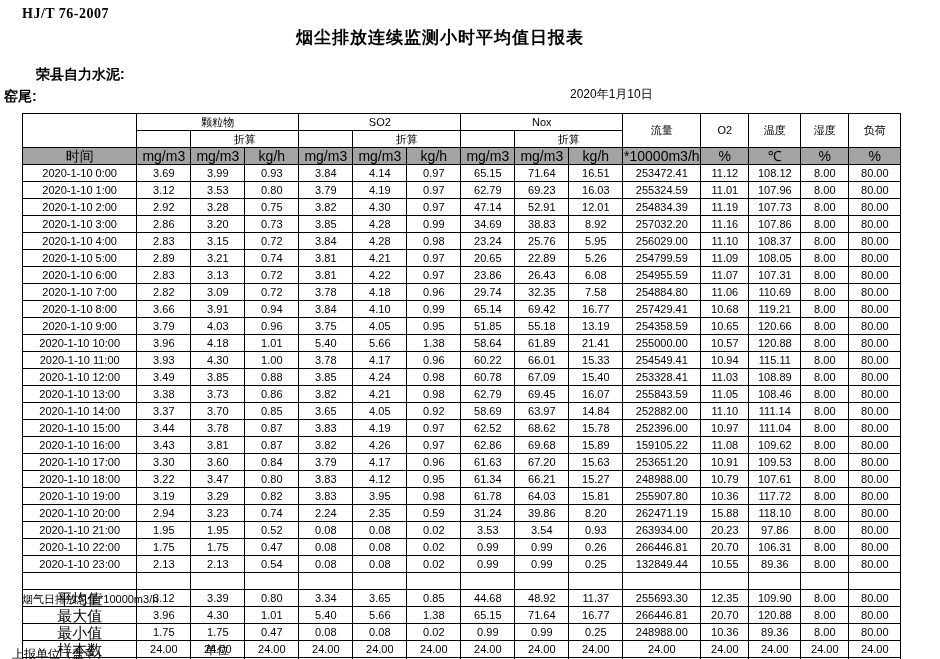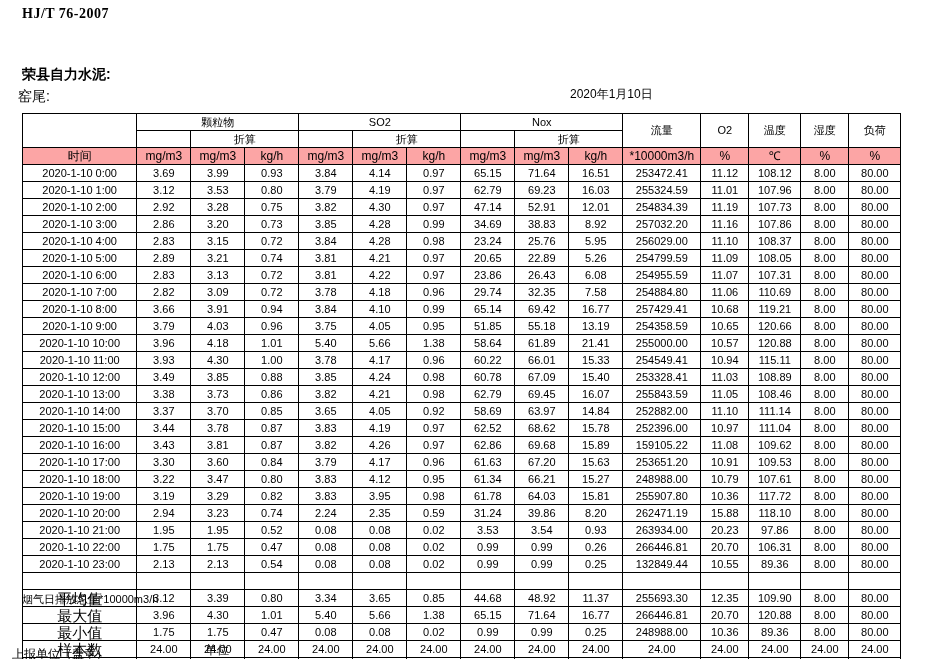--- a/index.html
+++ b/index.html
@@ -33,31 +33,31 @@
     left: 0;
     top: 26px;
     width: 880px;
     text-align: center;
     font-size: 17px;
     font-weight: bold;
     letter-spacing: 1px;
   }
   .company {
     position: absolute;
-    left: 22px;
+    left: 36px;
     top: 66px;
     font-size: 14px;
     font-weight: bold;
   }
   .site {
     position: absolute;
-    left: 18px;
+    left: 4px;
     top: 88px;
     font-size: 14px;
-    font-weight: normal;
+    font-weight: bold;
   }
   .date {
     position: absolute;
     left: 570px;
     top: 86px;
     font-size: 12px;
     text-align: right;
   }
   table.report {
     position: absolute;
@@ -73,22 +73,22 @@
     height: 16px;
     line-height: 15px;
     text-align: center;
     font-weight: normal;
     white-space: nowrap;
   }
   .grp-head {
     font-size: 11px;
   }
   .unit-row td {
-    background: #fca5a5;
-    font-size: 12px;
+    background: #a3a3a3;
+    font-size: 14px;
     height: 16px;
   }
   .time-col {
     width: 108px;
   }
   .num-col {
     width: 54px;
   }
   .flow-col {
     width: 78px;
@@ -145,20 +145,21 @@
     border-top: 1px solid #000;
     border-bottom: 1px solid #000;
   }
 </style>
 </head>
 <body>
 
 <div class="page">
 
   <div class="std-code">HJ/T  76-2007</div>
+  <div class="doc-title">烟尘排放连续监测小时平均值日报表</div>
   <div class="company">荣县自力水泥:</div>
   <div class="site">窑尾:</div>
   <div class="date">2020年1月10日</div>
 
   <table class="report">
     <colgroup>
       <col class="time-col">
       <col class="num-col">
         <col class="num-col">
         <col class="num-col">

